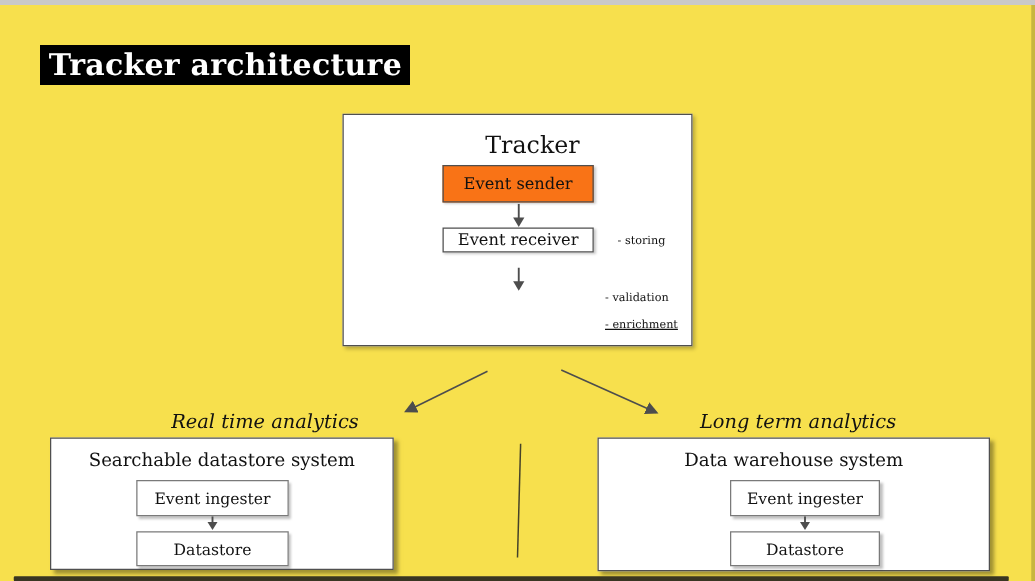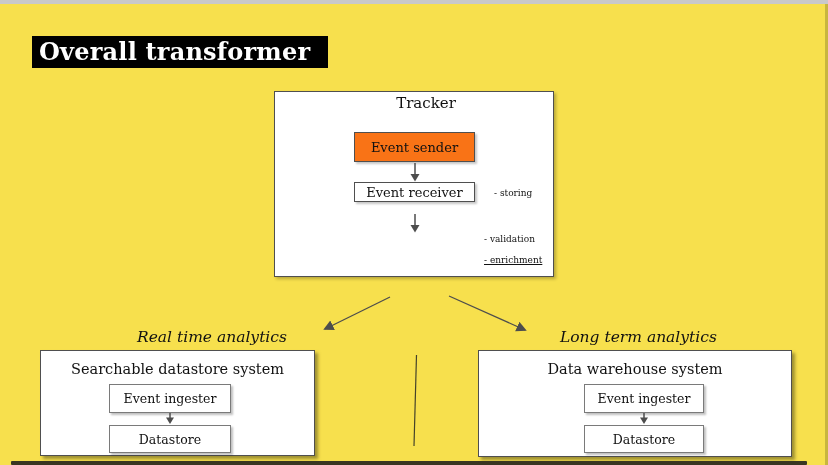--- a/index.html
+++ b/index.html
@@ -48,21 +48,21 @@
   }
   .tracker-box {
     left: 274px; top: 91px;
     width: 280px; height: 186px;
     box-shadow: 2px 2px 3px rgba(0,0,0,0.25);
   }
   .group-title {
     position: absolute; left: 0; right: 0;
     text-align: center;
   }
-  .tracker-title { top: 2px; font-size: 15px; padding-left: 24px; }
+  .tracker-title { top: 13px; font-size: 19px; padding-left: 24px; }
   .system-title { top: 10px; font-size: 14.5px; }
   .node {
     position: absolute;
     display: flex; align-items: center; justify-content: center;
     background: #ffffff;
     border: 1px solid #4f4f4f;
     font-size: 13px;
     box-shadow: 1.5px 1.5px 2px rgba(0,0,0,0.22);
     white-space: nowrap;
   }
@@ -107,21 +107,21 @@
 </style>
 </head>
 <body>
 
 <div class="stage">
 
   <div class="top-strip"></div>
   <div class="right-strip"></div>
   <div class="bottom-strip"></div>
 
-  <div class="slide-title">Overall transformer</div>
+  <div class="slide-title">Tracker architecture</div>
 
   <div class="group-box tracker-box">
     <div class="group-title tracker-title">Tracker</div>
 
     <div class="node node-sender">Event sender</div>
 
     <svg class="varrow" style="left:134px; top:71px;" width="12" height="19">
       <line x1="6" y1="0" x2="6" y2="12" stroke="#4d4d4d" stroke-width="1.5"></line>
       <polygon points="1.5,11 10.5,11 6,18.5" fill="#4d4d4d"></polygon>
     </svg>

